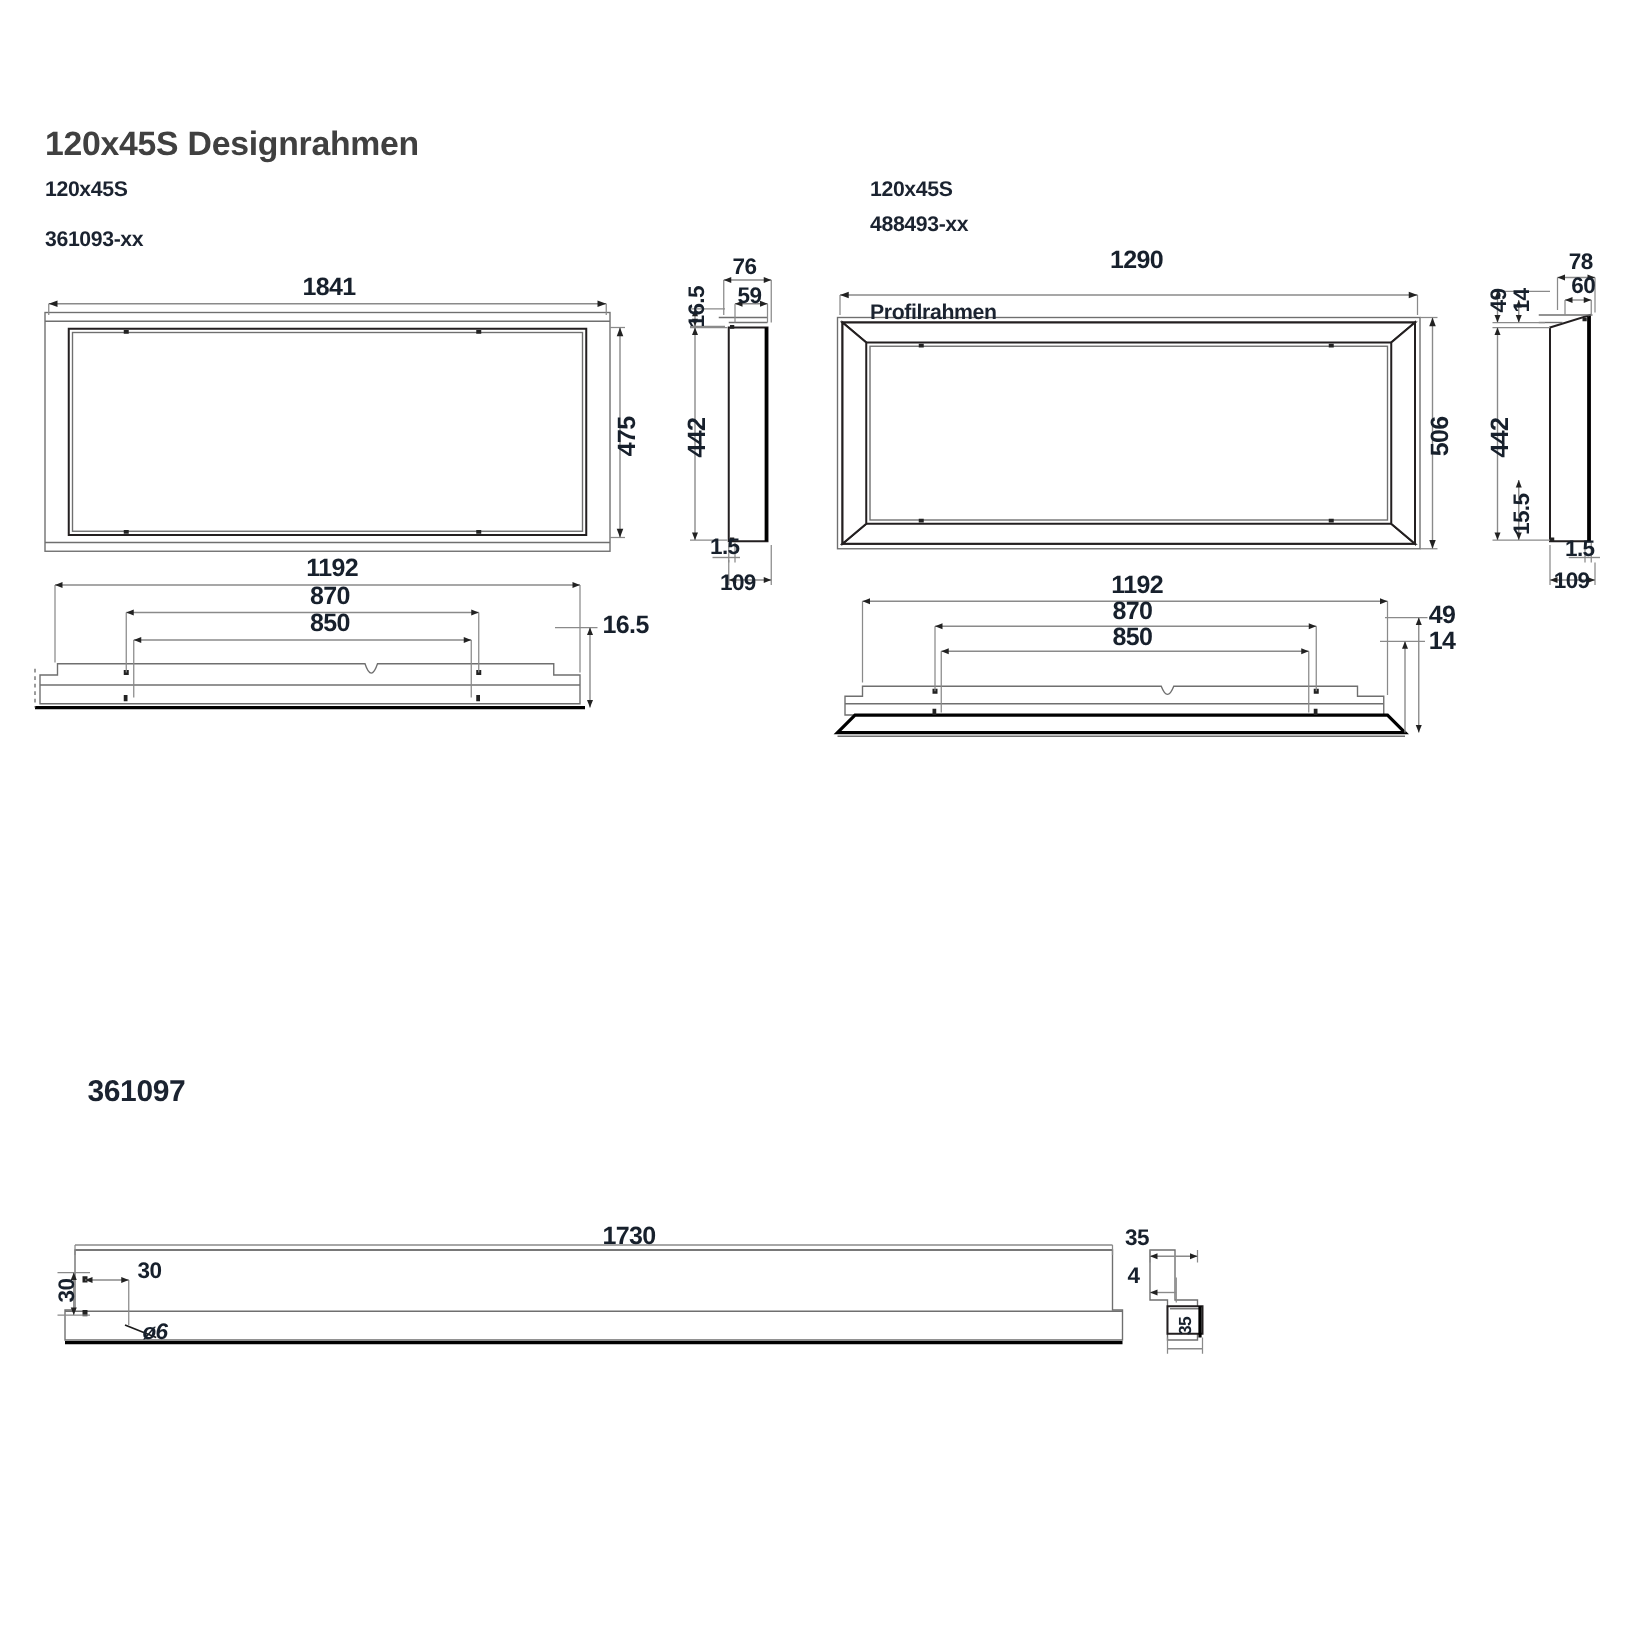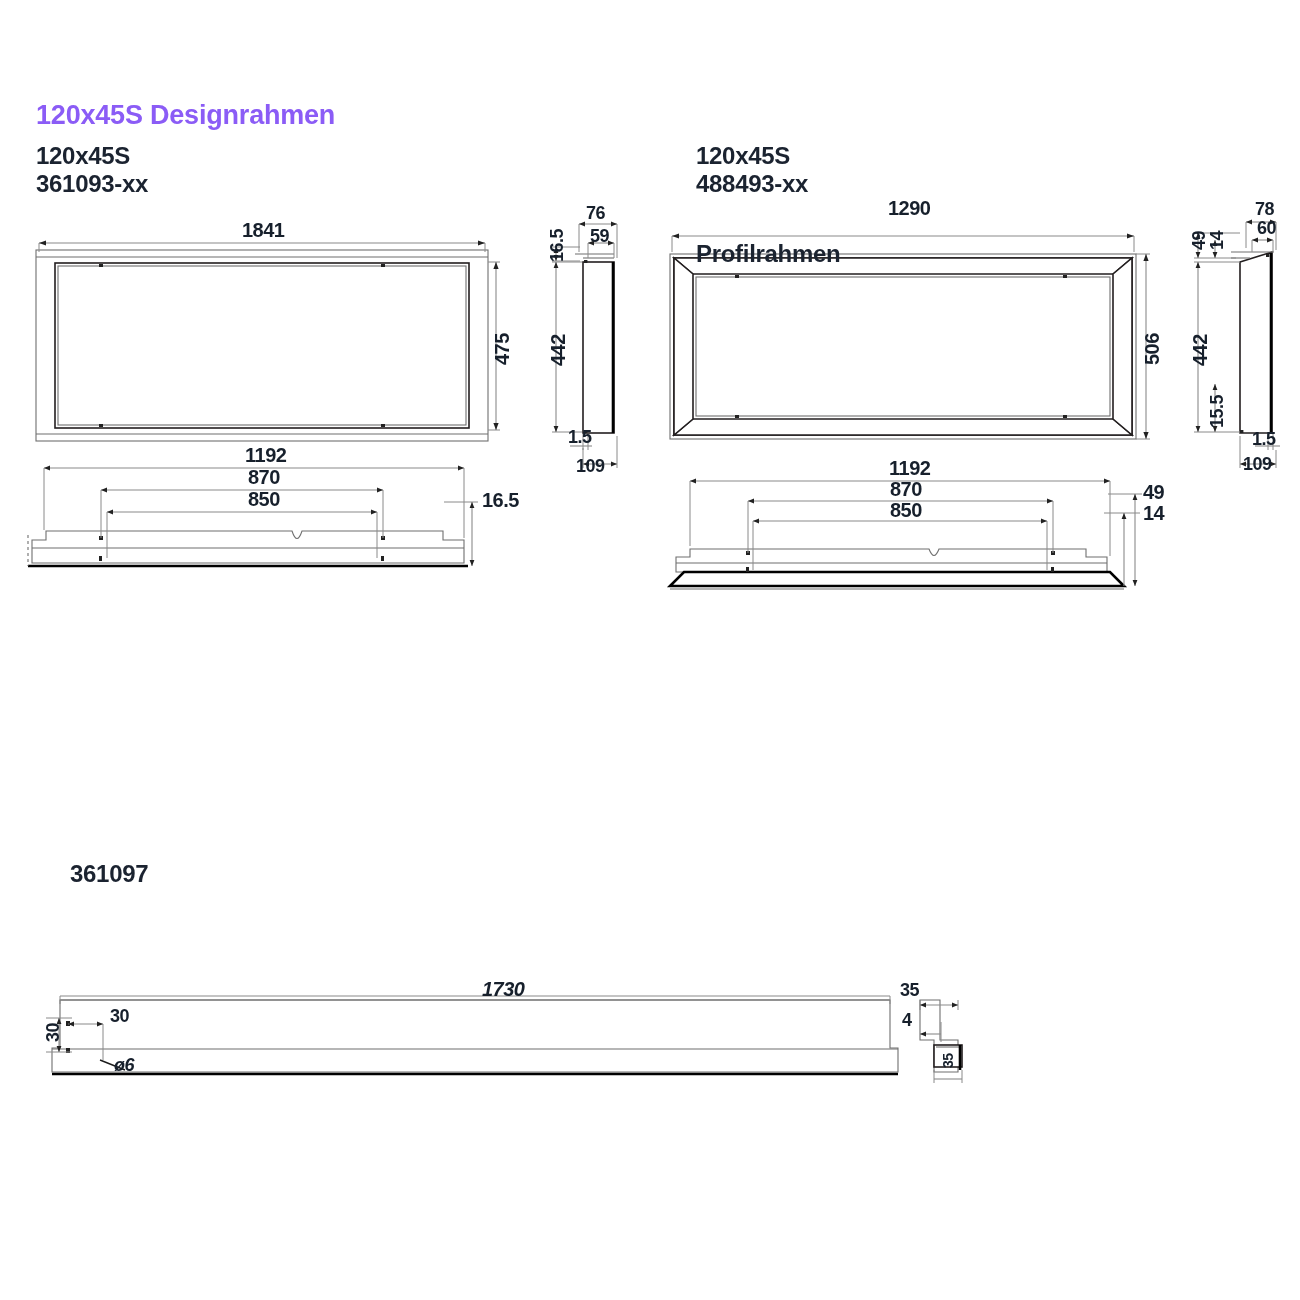--- a/index.html
+++ b/index.html
@@ -22,25 +22,25 @@
     width: 1300px;
     height: 1300px;
   }
   .abs { position: absolute; }
 
   
   .section-title {
     font-size: 27px;
     font-weight: 700;
     letter-spacing: -0.2px;
-    color: #8b5cf6;
+    color: #404040;
     white-space: nowrap;
   }
   .part-label {
-    font-size: 24px;
+    font-size: 17px;
     font-weight: 700;
     color: #1b2330;
     white-space: nowrap;
     letter-spacing: -0.3px;
   }
   .part-number {
     font-size: 24px;
     font-weight: 700;
     color: #1b2330;
     white-space: nowrap;
@@ -365,21 +365,21 @@
       <line class="ln-dim" x1="934" y1="1079" x2="962" y2="1079"></line>
       <line class="ln-ext" x1="934" y1="1070" x2="934" y2="1083"></line>
       <line class="ln-ext" x1="962" y1="1070" x2="962" y2="1083"></line>
     </g>
 
   </svg>
 
   <div class="abs section-title" style="left:36px; top:100px;">120x45S Designrahmen</div>
 
   <div class="abs part-label" style="left:36px; top:142px;">120x45S</div>
-  <div class="abs part-label" style="left:36px; top:170px;">361093-xx</div>
+  <div class="abs part-label" style="left:36px; top:182px;">361093-xx</div>
 
   <div class="abs part-label" style="left:696px; top:142px;">120x45S</div>
   <div class="abs part-label" style="left:696px; top:170px;">488493-xx</div>
   <div class="abs part-label" style="left:696px; top:212px;margin-top:28px;">Profilrahmen</div>
 
   <div class="dim" style="left:242px; top:220px;">1841</div>
   <div class="dim rot" style="left:492px; top:365px;">475</div>
 
   <div class="dim rot-sm" style="left:548px; top:262px;">16.5</div>
   <div class="dim small" style="left:586px; top:204px;">76</div>
@@ -406,21 +406,21 @@
   <div class="dim small" style="left:1243px; top:455px;">109</div>
 
   <div class="dim" style="left:889px; top:458px;">1192</div>
   <div class="dim" style="left:890px; top:479px;">870</div>
   <div class="dim" style="left:890px; top:500px;">850</div>
   <div class="dim" style="left:1143px; top:482px;">49</div>
   <div class="dim" style="left:1143px; top:503px;">14</div>
 
   <div class="abs part-number" style="left:70px; top:860px;">361097</div>
 
-  <div class="dim" style="left:482px; top:979px;font-style:italic;">1730</div>
+  <div class="dim" style="left:482px; top:979px;">1730</div>
   <div class="dim rot-sm" style="left:44px; top:1042px;">30</div>
   <div class="dim small" style="left:110px; top:1007px;">30</div>
   <div class="dim small" style="left:114px; top:1056px; font-style:italic;">ø6</div>
   <div class="dim small" style="left:900px; top:981px;">35</div>
   <div class="dim small" style="left:902px; top:1011px;">4</div>
   <div class="dim rot-sm" style="left:941px; top:1068px; font-size:14px;">35</div>
 
 </div>
 
 </body></html>

